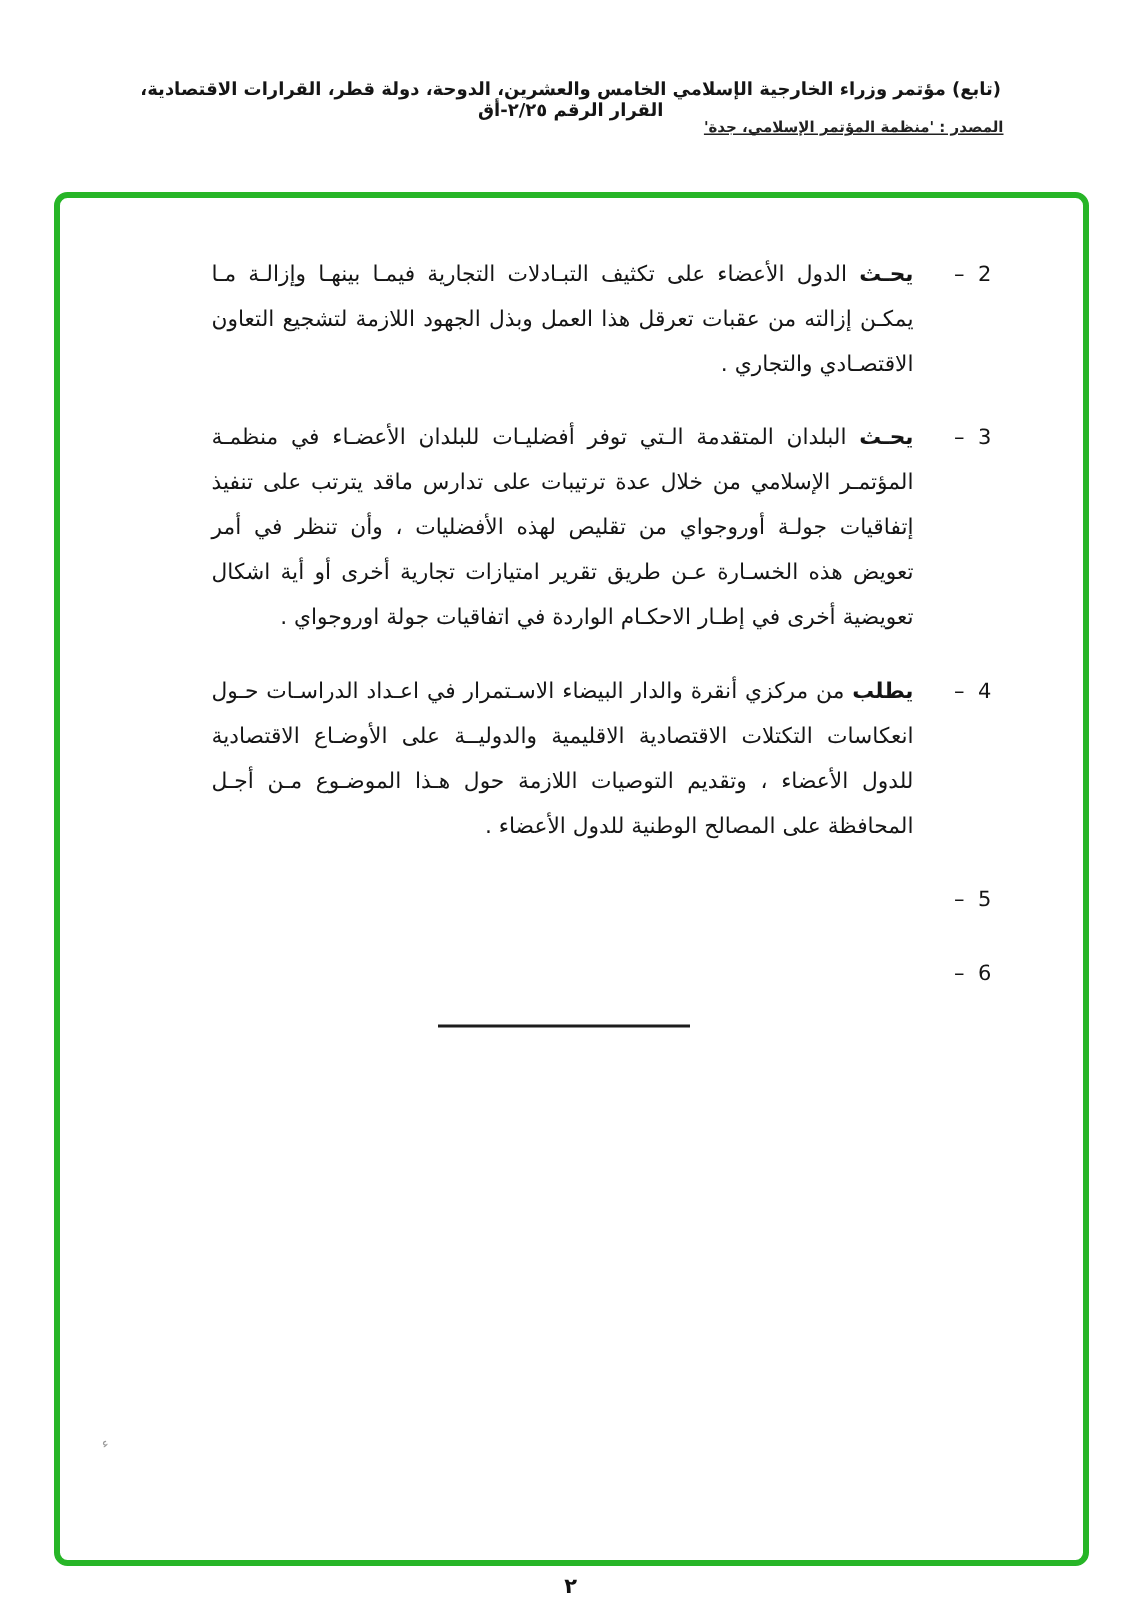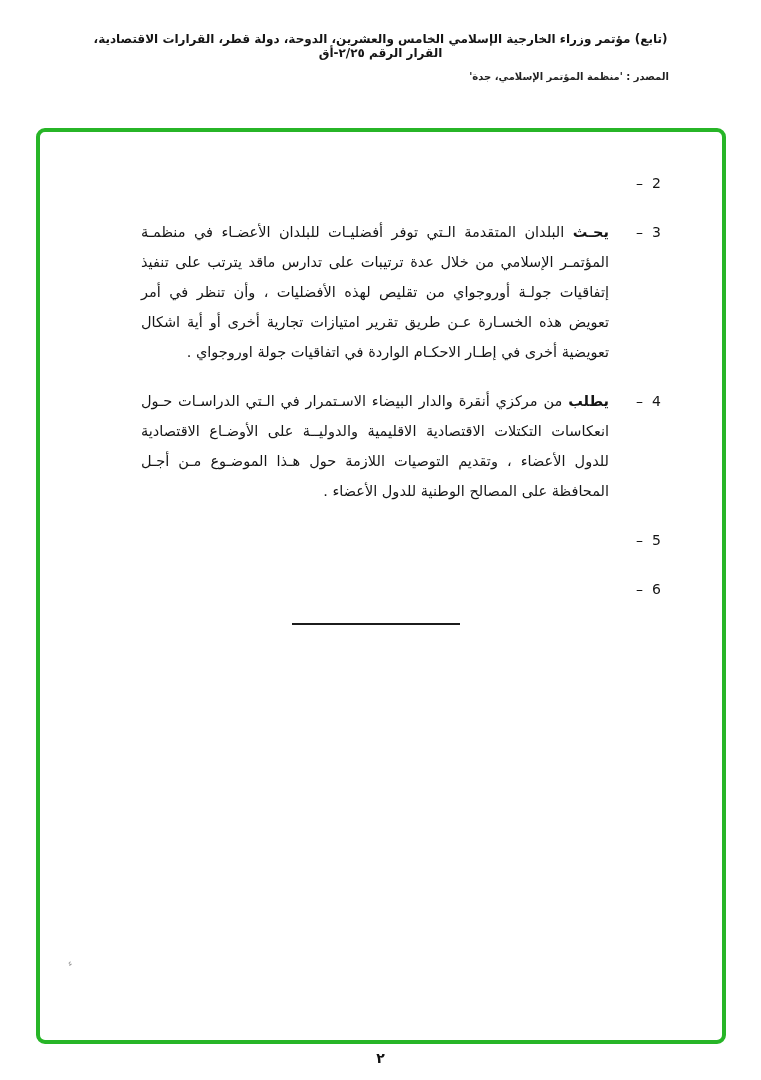--- a/index.html
+++ b/index.html
@@ -11,39 +11,39 @@
     position: relative;
     width: 761px;
     height: 1080px;
     background: #ffffff;
     font-family: "DejaVu Sans", sans-serif;
     color: #151515;
     overflow: hidden;
   }
   .header {
     position: absolute;
-    top: 32px;
+    top: 52px;
     left: 0;
     width: 100%;
     direction: rtl;
   }
   .header-line1 {
     text-align: center;
     font-size: 12px;
     font-weight: bold;
     letter-spacing: 0.2px;
     padding: 0 80px;
   }
   .header-line2 {
-    margin-top: 11px;
     text-align: right;
     padding-right: 92px;
     font-size: 10px;
     font-weight: bold;
     color: #222;
+    text-decoration: underline;
   }
   .green-box {
     position: absolute;
     left: 36px;
     top: 128px;
     width: 682px;
     height: 908px;
     border: 4px solid #27b527;
     border-radius: 9px;
     background: transparent;
@@ -117,41 +117,45 @@
 
   <div class="green-box"></div>
 
   <div class="content">
 
     <div class="item">
       <div class="marker">
         <span class="num">2</span>
         <span class="dash">–</span>
       </div>
+      <div class="item-text">
+        <span class="lead">يحـث</span>
+        <span>الدول الأعضاء على تكثيف التبـادلات التجارية فيمـا بينهـا وإزالـة مـا يمكـن إزالته من عقبات تعرقل هذا العمل وبذل الجهود اللازمة لتشجيع التعاون الاقتصـادي والتجاري .</span>
+      </div>
     </div>
 
     <div class="item">
       <div class="marker">
         <span class="num">3</span>
         <span class="dash">–</span>
       </div>
       <div class="item-text">
         <span class="lead">يحـث</span>
         <span>البلدان المتقدمة الـتي توفر أفضليـات للبلدان الأعضـاء في منظمـة المؤتمـر الإسلامي من خلال عدة ترتيبات على تدارس ماقد يترتب على تنفيذ إتفاقيات جولـة أوروجواي من تقليص لهذه الأفضليات ، وأن تنظر في أمر تعويض هذه الخسـارة عـن طريق تقرير امتيازات تجارية أخرى أو أية اشكال تعويضية أخرى في إطـار الاحكـام الواردة في اتفاقيات جولة اوروجواي .</span>
       </div>
     </div>
 
     <div class="item">
       <div class="marker">
         <span class="num">4</span>
         <span class="dash">–</span>
       </div>
       <div class="item-text">
         <span class="lead">يطلب</span>
-        <span>من مركزي أنقرة والدار البيضاء الاسـتمرار في الـتي الدراسـات حـول انعكاسات التكتلات الاقتصادية الاقليمية والدوليــة على الأوضـاع الاقتصادية للدول الأعضاء ، وتقديم التوصيات اللازمة حول هـذا الموضـوع مـن أجـل المحافظة على المصالح الوطنية للدول الأعضاء .</span>
+        <span>من مركزي أنقرة والدار البيضاء الاسـتمرار في اعـداد الدراسـات حـول انعكاسات التكتلات الاقتصادية الاقليمية والدوليــة على الأوضـاع الاقتصادية للدول الأعضاء ، وتقديم التوصيات اللازمة حول هـذا الموضـوع مـن أجـل المحافظة على المصالح الوطنية للدول الأعضاء .</span>
       </div>
     </div>
 
     <div class="item">
       <div class="marker">
         <span class="num">5</span>
         <span class="dash">–</span>
       </div>
     </div>
 

